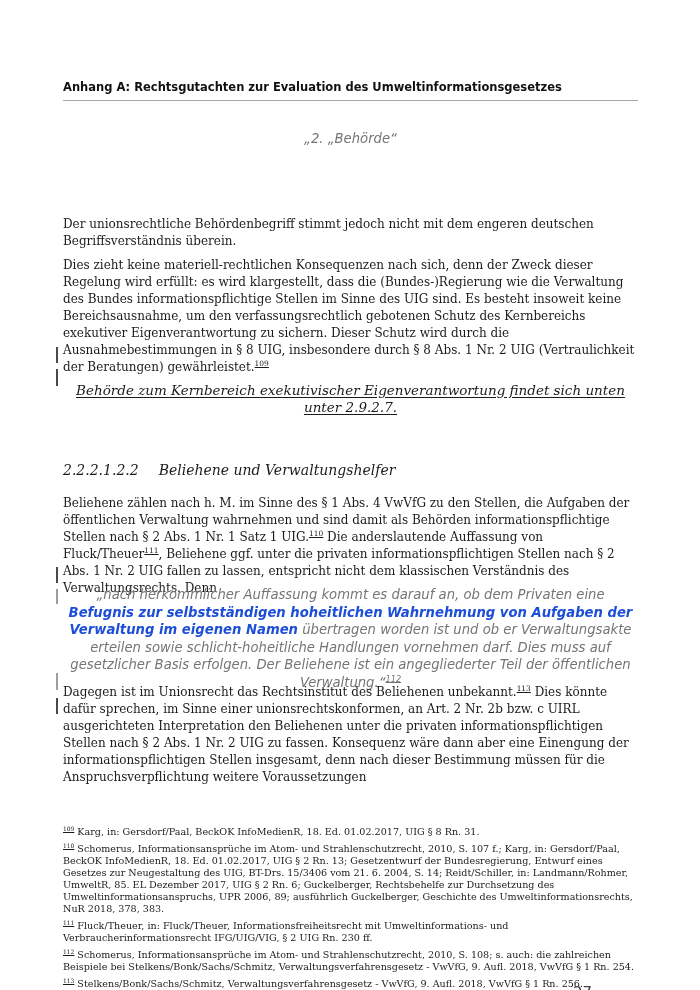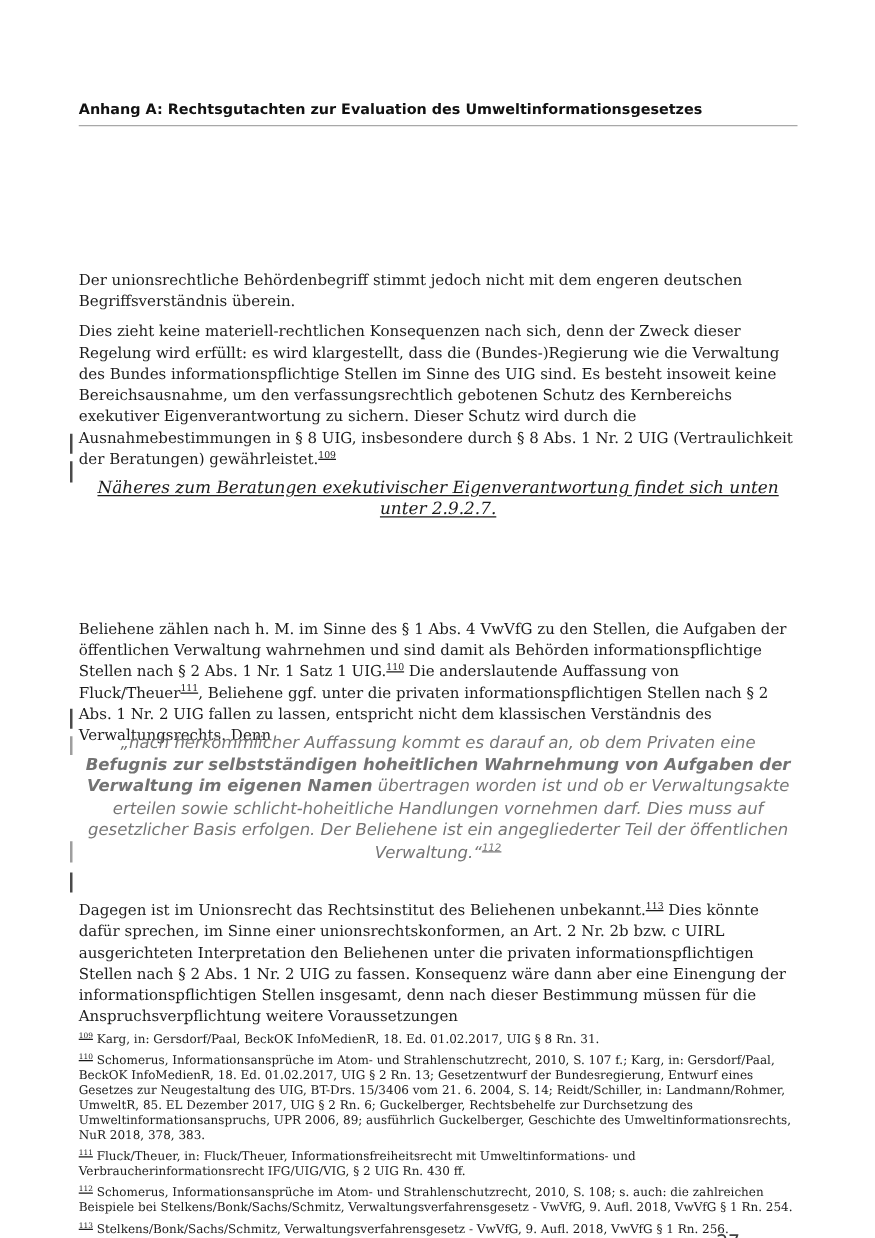--- a/index.html
+++ b/index.html
@@ -11,38 +11,38 @@
   .doc-header{
     top:34px;font-family:"DejaVu Sans","Liberation Sans",sans-serif;
     font-weight:bold;font-size:11.5px;color:#111;
     padding-bottom:6px;border-bottom:1px solid #a8a8a8;letter-spacing:0;
   }
   .quote{
     font-family:"DejaVu Sans","Liberation Sans",sans-serif;
     font-style:italic;color:#757575;text-align:center;
     font-size:13.2px;line-height:17.5px;
   }
-  .quote b{color:#737373;}
+  .quote b{color:#1d4ed8;}
   .q-title{top:84px;}
   .q-body{top:109px;}
   .body-text{font-size:12px;line-height:17px;text-align:left;}
   .p1{top:158px;}
   .p2{top:199px;}
   .note{
     top:322px;font-style:italic;text-decoration:underline;
     text-underline-offset:2px;text-align:center;font-size:13.5px;line-height:17.5px;
   }
   .p3{top:361px;}
   .sec-heading{
     top:415px;font-style:italic;font-size:14px;line-height:18px;
   }
   .sec-heading .num{margin-right:20px;}
   .p4{top:437px;}
   .q2{top:540px;}
-  .p5{top:662px;}
+  .p5{top:626px;}
   sup{font-size:62%;line-height:0;vertical-align:super;text-decoration:underline;}
   .it{}
   .footnotes{top:780px;font-size:9.6px;line-height:12px;}
   .fn{margin:0 0 5px 0;}
   .fn sup{margin-right:3px;}
   .page-num{
     position:absolute;top:938px;right:60px;
     font-family:"DejaVu Sans","Liberation Sans",sans-serif;
     font-size:15px;color:#404040;
   }
@@ -55,39 +55,41 @@
   .b5{top:627px;height:17px;}
   .b6{top:652px;height:16px;}
 </style>
 </head>
 <body>
 
 <div class="page">
 
   <div class="block doc-header">Anhang A: Rechtsgutachten zur Evaluation des Umweltinformationsgesetzes</div>
 
+  <div class="block quote q-title">„2. „Behörde“</div>
 
   <p class="block body-text p1">Der unionsrechtliche Behördenbegriff stimmt jedoch nicht mit dem engeren deutschen Begriffsverständnis überein.</p>
 
   <p class="block body-text p2"><span>Dies zieht keine materiell-rechtlichen Konsequenzen nach sich, denn der Zweck dieser Regelung wird erfüllt: es wird klargestellt, dass die (Bundes-)Regierung wie die Verwaltung des Bundes informationspflichtige Stellen im Sinne des UIG sind. Es besteht insoweit keine Bereichsausnahme, um den verfassungsrechtlich gebotenen Schutz des Kernbereichs exekutiver Eigenverantwortung zu sichern. Dieser Schutz wird durch die Ausnahmebestimmungen in § 8 UIG, insbesondere durch § 8 Abs. 1 Nr. 2 UIG (Vertraulichkeit der Beratungen) gewährleistet.</span><sup>109</sup></p>
 
-  <p class="block note">Näheres zum Beratungen exekutivischer Eigenverantwortung findet sich unten unter 2.9.2.7.</p>
+  <p class="block note">Behörde zum Kernbereich exekutivischer Eigenverantwortung findet sich unten unter 2.9.2.7.</p>
 
 
+  <h3 class="block sec-heading" style="margin:0;font-weight:normal;"><span class="num">2.2.2.1.2.2</span><span>Beliehene und Verwaltungshelfer</span></h3>
 
   <p class="block body-text p4"><span>Beliehene zählen nach h. M. im Sinne des § 1 Abs. 4 VwVfG zu den Stellen, die Aufgaben der öffentlichen Verwaltung wahrnehmen und sind damit als Behörden informationspflichtige Stellen nach § 2 Abs. 1 Nr. 1 Satz 1 UIG.</span><sup>110</sup><span> Die anderslautende Auffassung von </span><span class="it">Fluck/Theuer</span><sup>111</sup><span>, Beliehene ggf. unter die privaten informationspflichtigen Stellen nach § 2 Abs. 1 Nr. 2 UIG fallen zu lassen, entspricht nicht dem klassischen Verständnis des Verwaltungsrechts. Denn</span></p>
 
   <div class="block quote q2"><span>„nach herkömmlicher Auffassung kommt es darauf an, ob dem Privaten eine </span><b>Befugnis zur selbstständigen hoheitlichen Wahrnehmung von Aufgaben der Verwaltung im eigenen Namen</b><span> übertragen worden ist und ob er Verwaltungsakte erteilen sowie schlicht-hoheitliche Handlungen vornehmen darf. Dies muss auf gesetzlicher Basis erfolgen. Der Beliehene ist ein angegliederter Teil der öffentlichen Verwaltung.“</span><sup>112</sup></div>
 
   <p class="block body-text p5"><span>Dagegen ist im Unionsrecht das Rechtsinstitut des Beliehenen unbekannt.</span><sup>113</sup><span> Dies könnte dafür sprechen, im Sinne einer unionsrechtskonformen, an Art. 2 Nr. 2b bzw. c UIRL ausgerichteten Interpretation den Beliehenen unter die privaten informationspflichtigen Stellen nach § 2 Abs. 1 Nr. 2 UIG zu fassen. Konsequenz wäre dann aber eine Einengung der informationspflichtigen Stellen insgesamt, denn nach dieser Bestimmung müssen für die Anspruchsverpflichtung weitere Voraussetzungen</span></p>
 
   <div class="block footnotes">
     <p class="fn"><sup>109</sup><span class="it">Karg</span><span>, in: Gersdorf/Paal, BeckOK InfoMedienR, 18. Ed. 01.02.2017, UIG § 8 Rn. 31.</span></p>
     <p class="fn"><sup>110</sup><span class="it">Schomerus</span><span>, Informationsansprüche im Atom- und Strahlenschutzrecht, 2010, S. 107 f.; </span><span class="it">Karg</span><span>, in: Gersdorf/Paal, BeckOK InfoMedienR, 18. Ed. 01.02.2017, UIG § 2 Rn. 13; Gesetzentwurf der Bundesregierung, Entwurf eines Gesetzes zur Neugestaltung des UIG, BT-Drs. 15/3406 vom 21. 6. 2004, S. 14; </span><span class="it">Reidt/Schiller</span><span>, in: Landmann/Rohmer, UmweltR, 85. EL Dezember 2017, UIG § 2 Rn. 6; </span><span class="it">Guckelberger</span><span>, Rechtsbehelfe zur Durchsetzung des Umweltinformationsanspruchs, UPR 2006, 89; ausführlich </span><span class="it">Guckelberger</span><span>, Geschichte des Umweltinformationsrechts, NuR 2018, 378, 383.</span></p>
-    <p class="fn"><sup>111</sup><span class="it">Fluck/Theuer</span><span>, in: Fluck/Theuer, Informationsfreiheitsrecht mit Umweltinformations- und Verbraucherinformationsrecht IFG/UIG/VIG, § 2 UIG Rn. 430 ff.</span></p>
+    <p class="fn"><sup>111</sup><span class="it">Fluck/Theuer</span><span>, in: Fluck/Theuer, Informationsfreiheitsrecht mit Umweltinformations- und Verbraucherinformationsrecht IFG/UIG/VIG, § 2 UIG Rn. 230 ff.</span></p>
     <p class="fn"><sup>112</sup><span class="it">Schomerus</span><span>, Informationsansprüche im Atom- und Strahlenschutzrecht, 2010, S. 108; s. auch: die zahlreichen Beispiele bei </span><span class="it">Stelkens/Bonk/Sachs/Schmitz</span><span>, Verwaltungsverfahrensgesetz - VwVfG, 9. Aufl. 2018, VwVfG § 1 Rn. 254.</span></p>
     <p class="fn"><sup>113</sup><span class="it">Stelkens/Bonk/Sachs/Schmitz</span><span>, Verwaltungsverfahrensgesetz - VwVfG, 9. Aufl. 2018, VwVfG § 1 Rn. 256.</span></p>
   </div>
 
   <div class="page-num">27</div>
 
   <div class="bar b1"></div>
   <div class="bar b2"></div>
   <div class="bar b3"></div>
   <div class="bar gray b4"></div>

